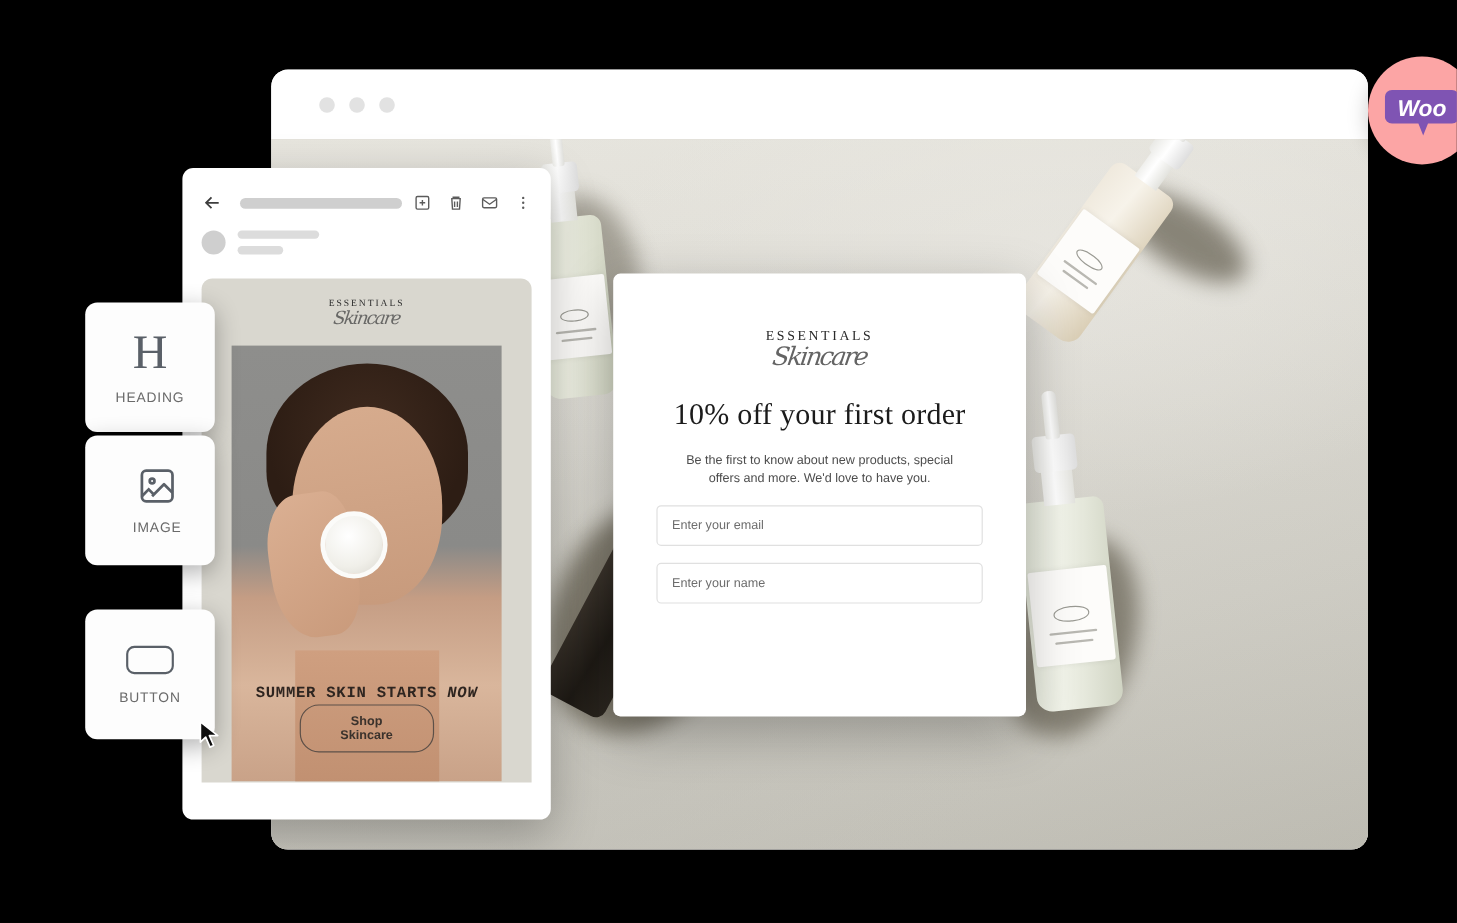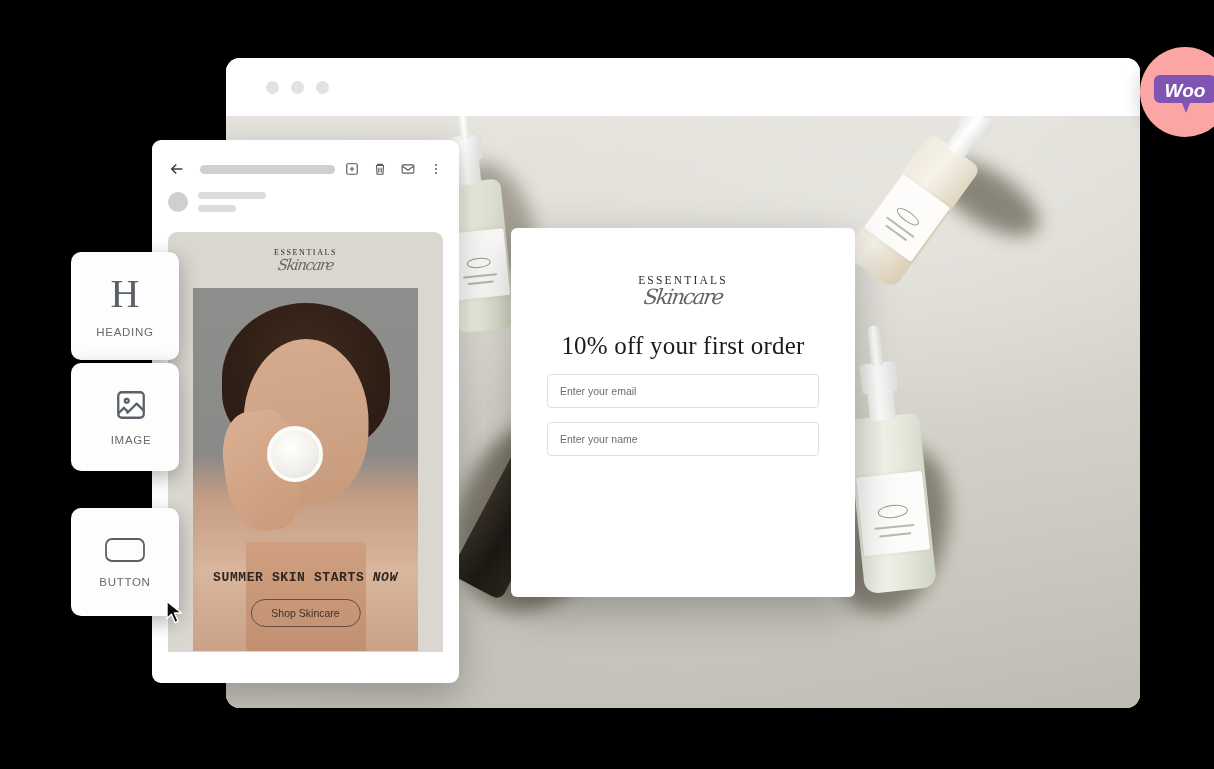--- a/index.html
+++ b/index.html
@@ -212,21 +212,21 @@
   }
   .hero-caption {
     position: absolute; left: 0; right: 0; bottom: 66px;
     font-family: Liberation Mono, monospace; font-weight: 700;
     font-size: 13px; letter-spacing: .6px; color: #2e2520;
   }
   .hero-caption i { font-style: italic; }
   .shop-btn {
     position: absolute; left: 50%; bottom: 24px; transform: translateX(-50%);
     padding: 7px 20px; border: 1px solid #5d5048; border-radius: 16px;
-    font-size: 10.5px; color: #3a322c; background: transparent; cursor: pointer;
+    font-size: 10.5px; color: #3a322c; background: transparent; cursor: pointer; font-weight: bold;
   }
 
   
   .widget-card {
     position: absolute; left: 71px; width: 108px; height: 108px;
     background: #fdfdfd; border-radius: 10px;
     box-shadow: 0 6px 20px rgba(0,0,0,.3);
     display: flex; flex-direction: column; align-items: center; justify-content: center;
     gap: 12px; z-index: 35; cursor: pointer;
   }
@@ -313,20 +313,21 @@
     </svg>
   </div>
 
   <div class="popup">
     <div class="brand-lockup">
       <div class="brand-essentials">ESSENTIALS</div>
       <div class="brand-script">Skincare</div>
     </div>
 
     <h1 class="popup-title">10% off your first order</h1>
+    <p class="popup-sub">Be the first to know about new products, special offers and more. We'd love to have you.</p>
 
     <div class="field">
       <span>Enter your email</span>
     </div>
     <div class="field">
       <span>Enter your name</span>
     </div>
 
   </div>
 

